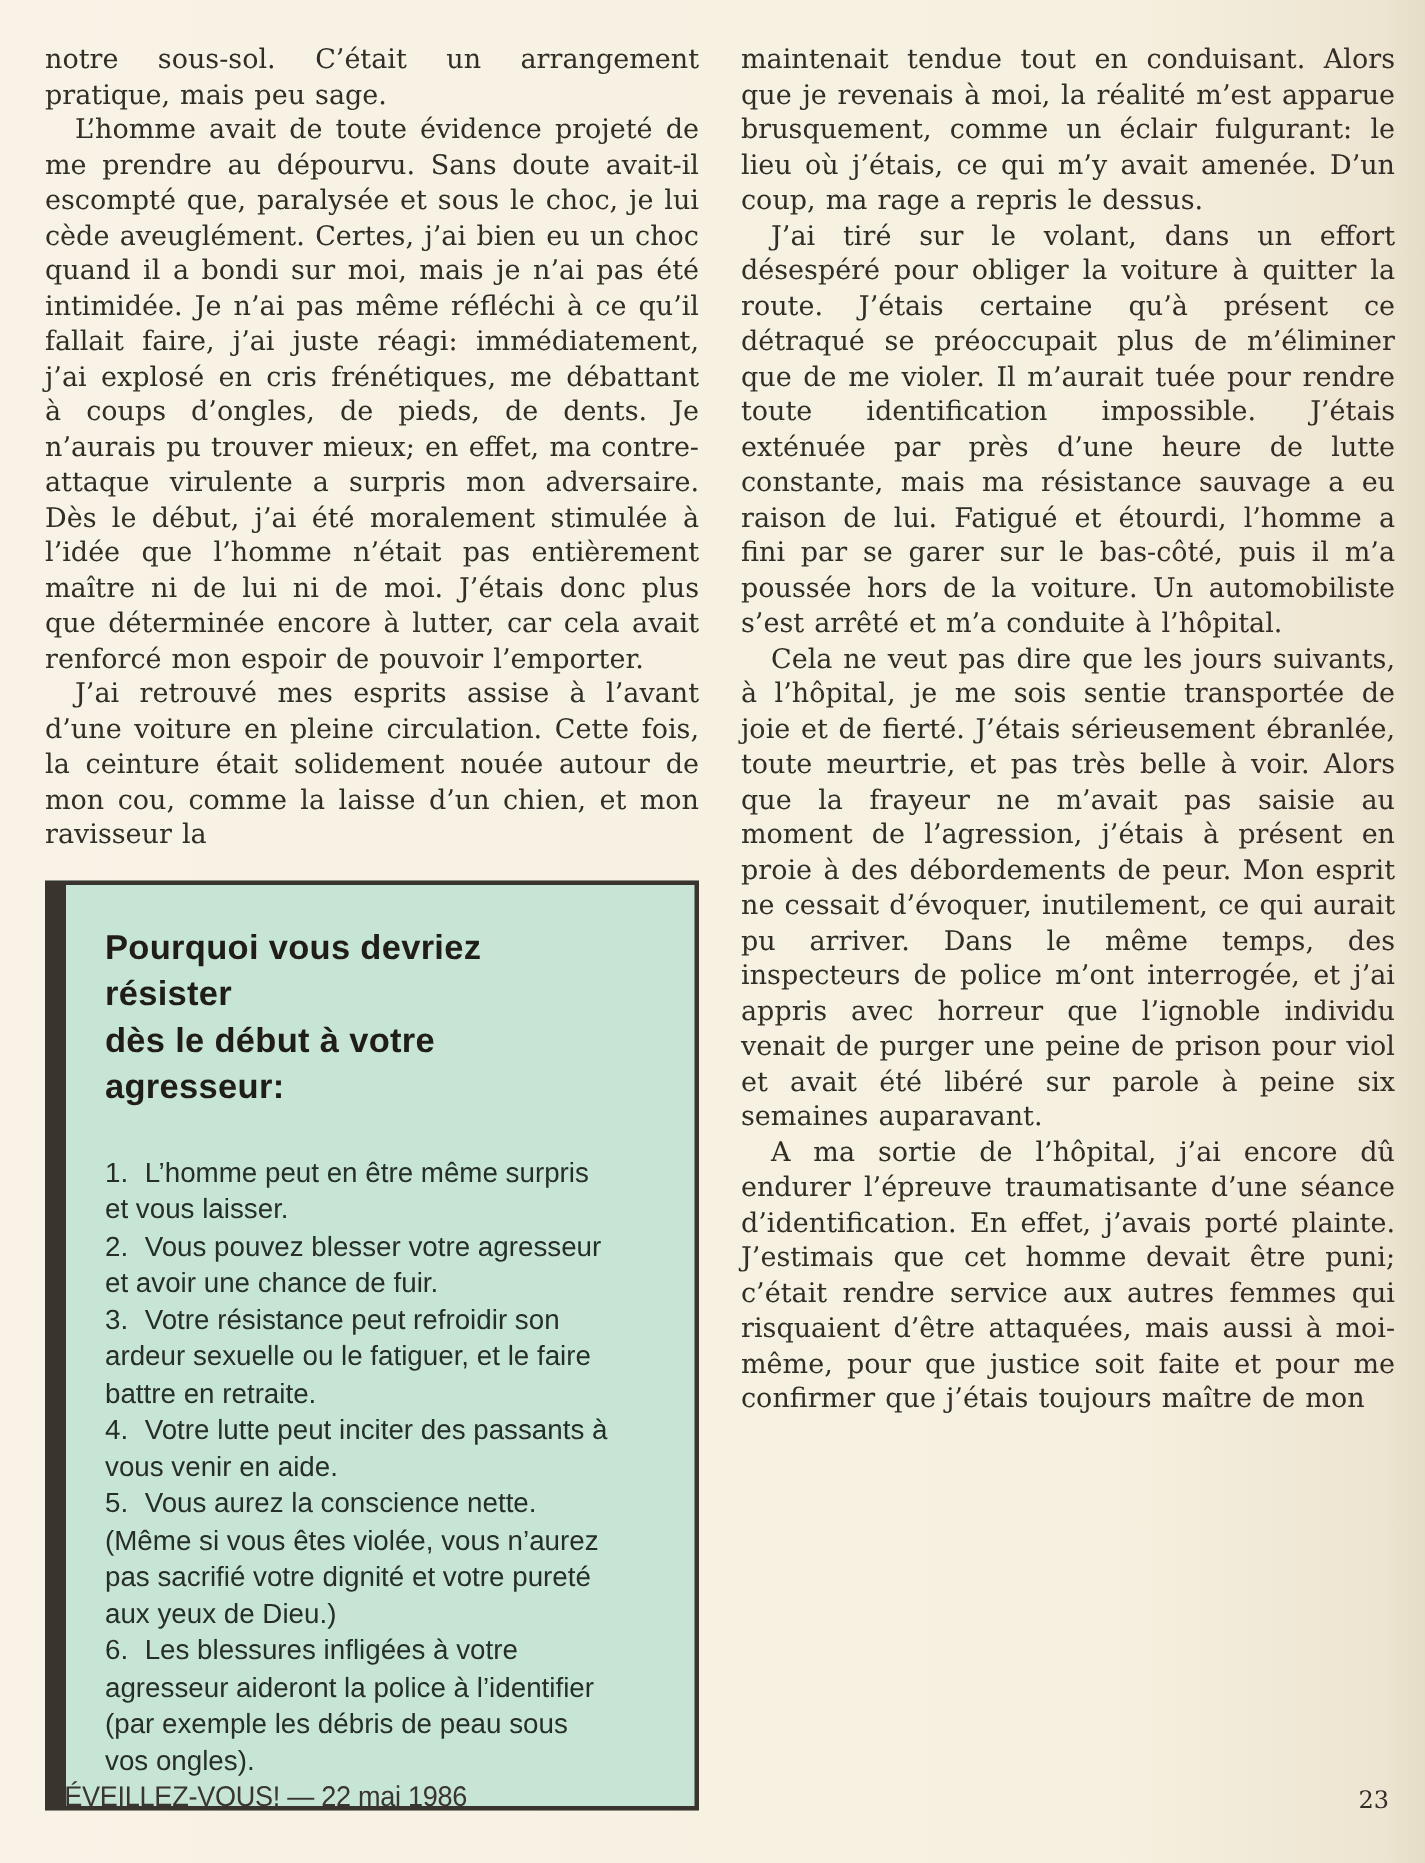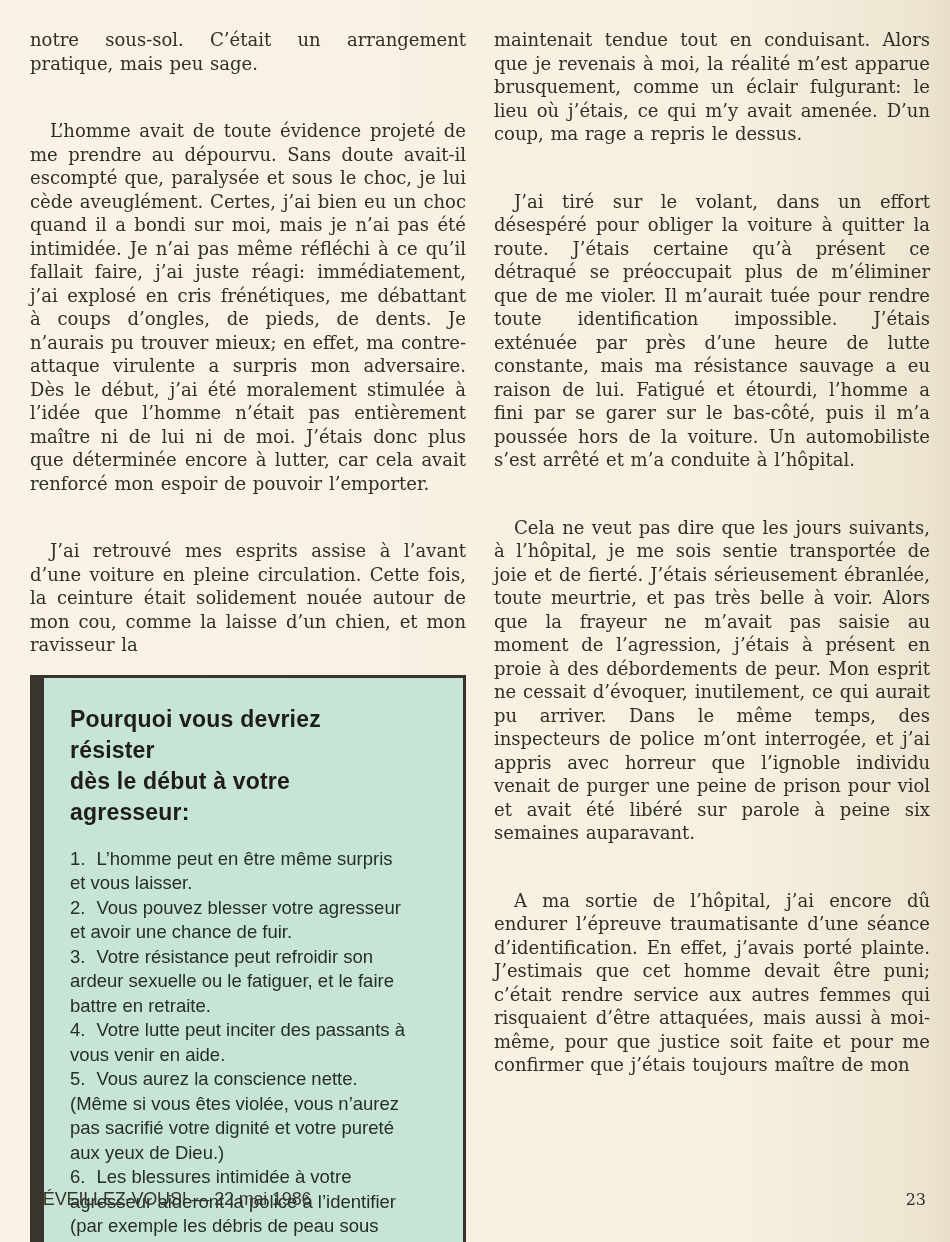--- a/index.html
+++ b/index.html
@@ -19,31 +19,31 @@
   }
   .col { flex: 1 1 0; min-width: 0; }
   p.body {
     margin: 0;
     font-size: 18px;
     line-height: 23.5px;
     text-align: justify;
     color: #322d27;
     word-spacing: 1px;
   }
-  p.body.indent { text-indent: 20px; margin-top: 44px; }
+  p.body.indent { text-indent: 20px; }
   .callout-box {
     margin-top: 18px;
     background: #c6e5d4;
     border: 3px solid #39342d;
     border-left: 14px solid #39342d;
     padding: 26px 52px 18px 26px;
     box-sizing: border-box;
   }
   .box-title {
-    margin: 0 0 19px 0;
+    margin: 0 0 30px 0;
     font-family: "Liberation Sans", sans-serif;
     font-weight: bold;
     font-size: 23px;
     line-height: 31px;
     color: #201d19;
     letter-spacing: 0.2px;
   }
   .box-title .title-line { display: block; }
   p.box-item {
     margin: 0;
@@ -91,21 +91,21 @@
       <aside class="callout-box">
         <h2 class="box-title">
           <span class="title-line">Pourquoi vous devriez résister</span>
           <span class="title-line">dès le début à votre agresseur:</span>
         </h2>
         <p class="box-item"><span class="box-item-number">1.</span><span>L’homme peut en être même surpris et vous laisser.</span></p>
         <p class="box-item"><span class="box-item-number">2.</span><span>Vous pouvez blesser votre agresseur et avoir une chance de fuir.</span></p>
         <p class="box-item"><span class="box-item-number">3.</span><span>Votre résistance peut refroidir son ardeur sexuelle ou le fatiguer, et le faire battre en retraite.</span></p>
         <p class="box-item"><span class="box-item-number">4.</span><span>Votre lutte peut inciter des passants à vous venir en aide.</span></p>
         <p class="box-item"><span class="box-item-number">5.</span><span>Vous aurez la conscience nette. (Même si vous êtes violée, vous n’aurez pas sacrifié votre dignité et votre pureté aux yeux de Dieu.)</span></p>
-        <p class="box-item"><span class="box-item-number">6.</span><span>Les blessures intimidée à votre agresseur aideront la police à l’identifier (par exemple les débris de peau sous vos ongles).</span></p>
+        <p class="box-item"><span class="box-item-number">6.</span><span>Les blessures infligées à votre agresseur aideront la police à l’identifier (par exemple les débris de peau sous vos ongles).</span></p>
       </aside>
     </div>
 
     <div class="col">
       <p class="body">maintenait tendue tout en conduisant. Alors que je revenais à moi, la réalité m’est apparue brusquement, comme un éclair fulgurant: le lieu où j’étais, ce qui m’y avait amenée. D’un coup, ma rage a repris le dessus.</p>
       <p class="body indent">J’ai tiré sur le volant, dans un effort désespéré pour obliger la voiture à quitter la route. J’étais certaine qu’à présent ce détraqué se préoccupait plus de m’éliminer que de me violer. Il m’aurait tuée pour rendre toute identification impossible. J’étais exténuée par près d’une heure de lutte constante, mais ma résistance sauvage a eu raison de lui. Fatigué et étourdi, l’homme a fini par se garer sur le bas-côté, puis il m’a poussée hors de la voiture. Un automobiliste s’est arrêté et m’a conduite à l’hôpital.</p>
       <p class="body indent">Cela ne veut pas dire que les jours suivants, à l’hôpital, je me sois sentie transportée de joie et de fierté. J’étais sérieusement ébranlée, toute meurtrie, et pas très belle à voir. Alors que la frayeur ne m’avait pas saisie au moment de l’agression, j’étais à présent en proie à des débordements de peur. Mon esprit ne cessait d’évoquer, inutilement, ce qui aurait pu arriver. Dans le même temps, des inspecteurs de police m’ont interrogée, et j’ai appris avec horreur que l’ignoble individu venait de purger une peine de prison pour viol et avait été libéré sur parole à peine six semaines auparavant.</p>
       <p class="body indent">A ma sortie de l’hôpital, j’ai encore dû endurer l’épreuve traumatisante d’une séance d’identification. En effet, j’avais porté plainte. J’estimais que cet homme devait être puni; c’était rendre service aux autres femmes qui risquaient d’être attaquées, mais aussi à moi-même, pour que justice soit faite et pour me confirmer que j’étais toujours maître de mon</p>
     </div>
 

